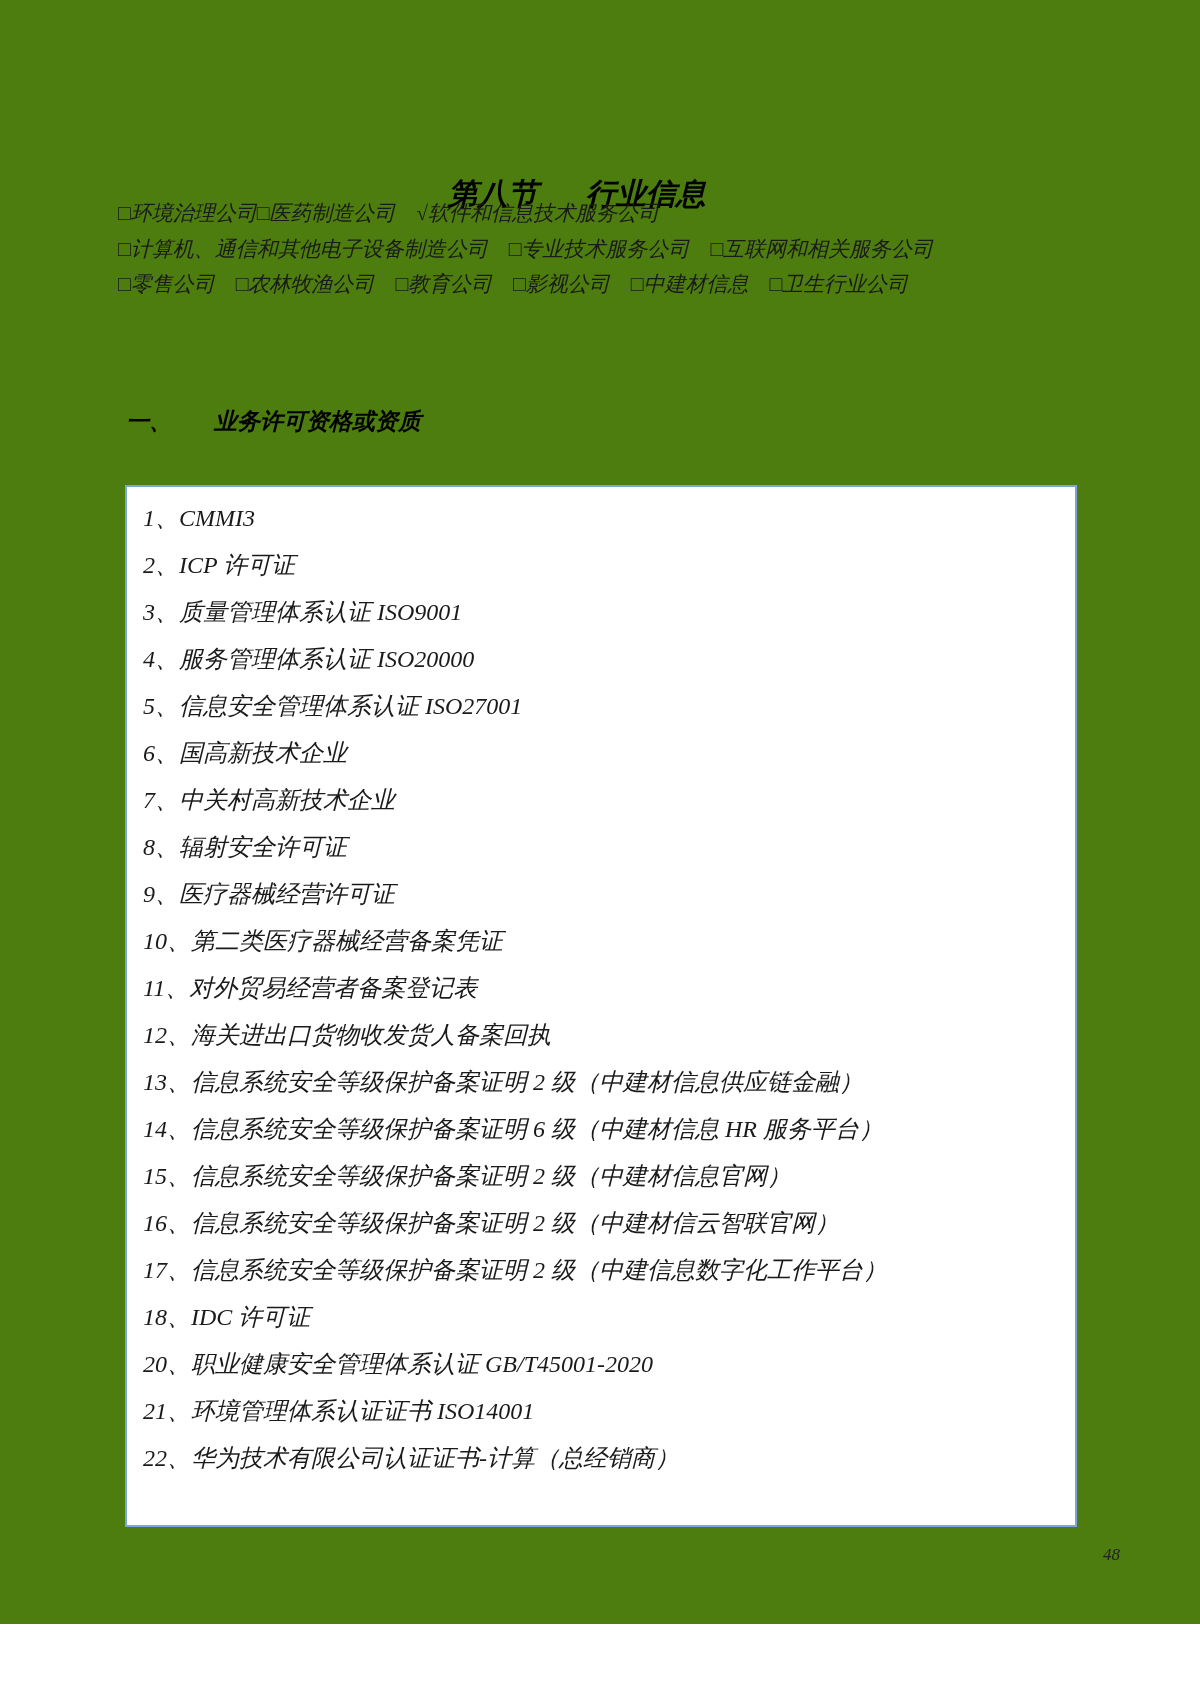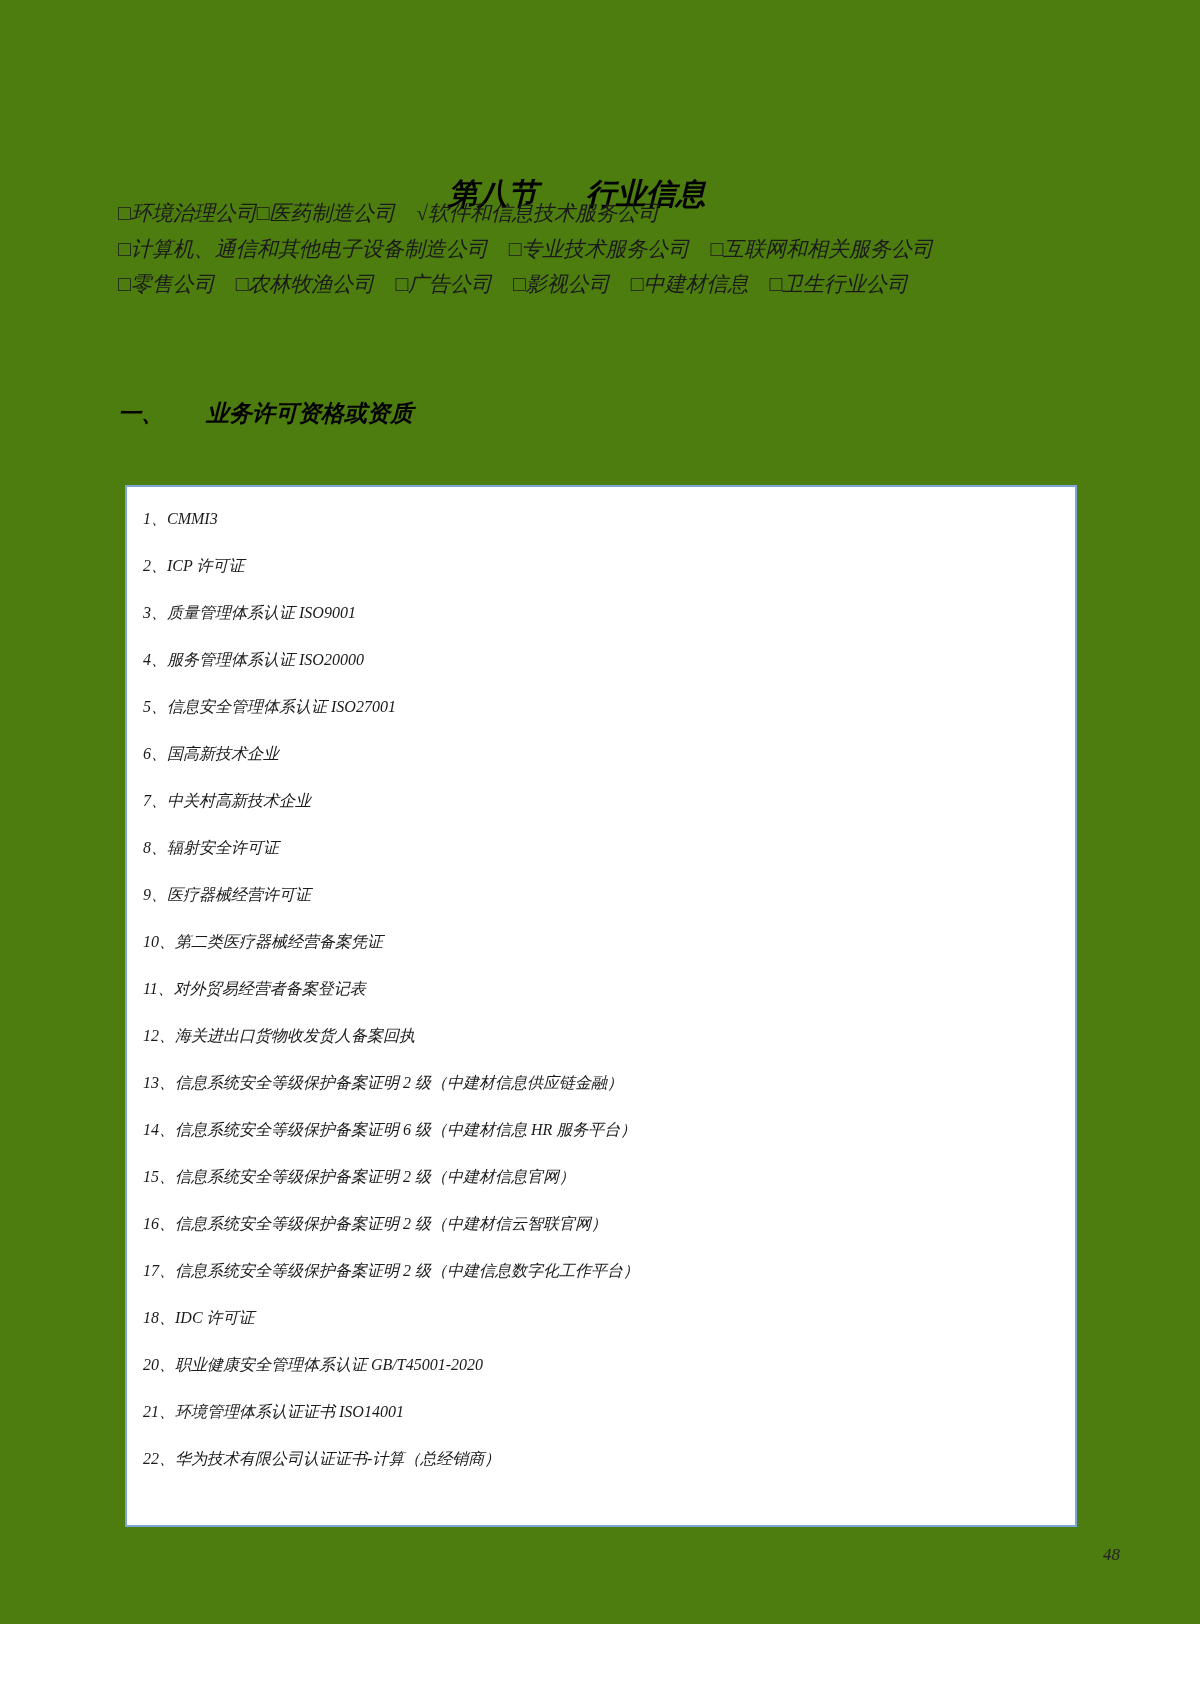--- a/index.html
+++ b/index.html
@@ -37,42 +37,42 @@
   }
   .option-row {
     white-space: pre;
     height: 35.5px;
     line-height: 35.5px;
   }
   .sub-heading {
     position: absolute;
     top: 398px;
     left: 118px;
-    margin: 0;
+    margin: 8px;
     font-size: 23px;
     font-weight: bold;
     color: #000000;
     font-family: "Liberation Serif", serif;
   }
   .sub-heading .heading-number { margin-right: 42px; }
   .qual-box {
     position: absolute;
     top: 485px;
     left: 125px;
     width: 952px;
     height: 1042px;
     box-sizing: border-box;
     border: 2px solid #7ca6d9;
     padding: 8px 10px 0 16px;
     background: #ffffff;
   }
   .qual-item {
     height: 47px;
     line-height: 47px;
-    font-size: 16px;
+    font-size: 24px;
     white-space: pre;
     color: #1a1a1a;
     overflow: hidden;
   }
   .page-footer {
     position: absolute;
     top: 1545px;
     left: 0;
     width: 1120px;
     text-align: right;
@@ -85,21 +85,21 @@
 
 <div class="page">
 
   <h1 class="doc-title">
     <span class="title-label">第八节</span><span>行业信息</span>
   </h1>
 
   <div class="options" id="industry-options">
       <div class="option-row"><span>□环境治理公司</span><span>□医药制造公司</span><span>　√软件和信息技术服务公司</span></div>
       <div class="option-row"><span>□计算机、通信和其他电子设备制造公司</span><span>　□专业技术服务公司</span><span>　□互联网和相关服务公司</span></div>
-      <div class="option-row"><span>□零售公司</span><span>　□农林牧渔公司</span><span>　□广告公司</span><span>　□影视公司</span><span>　□中建材信息</span><span>　□卫生行业公司</span></div>
+      <div class="option-row"><span>□零售公司</span><span>　□农林牧渔公司</span><span>　□教育公司</span><span>　□影视公司</span><span>　□中建材信息</span><span>　□卫生行业公司</span></div>
     </div>
 
   <h2 class="sub-heading">
     <span class="heading-number">一、</span><span>业务许可资格或资质</span>
   </h2>
 
   <div class="qual-box" id="qual-box" style="border-color: rgb(124, 166, 217);">
       <div class="qual-item">1、CMMI3</div>
       <div class="qual-item">2、ICP 许可证</div>
       <div class="qual-item">3、质量管理体系认证 ISO9001</div>

